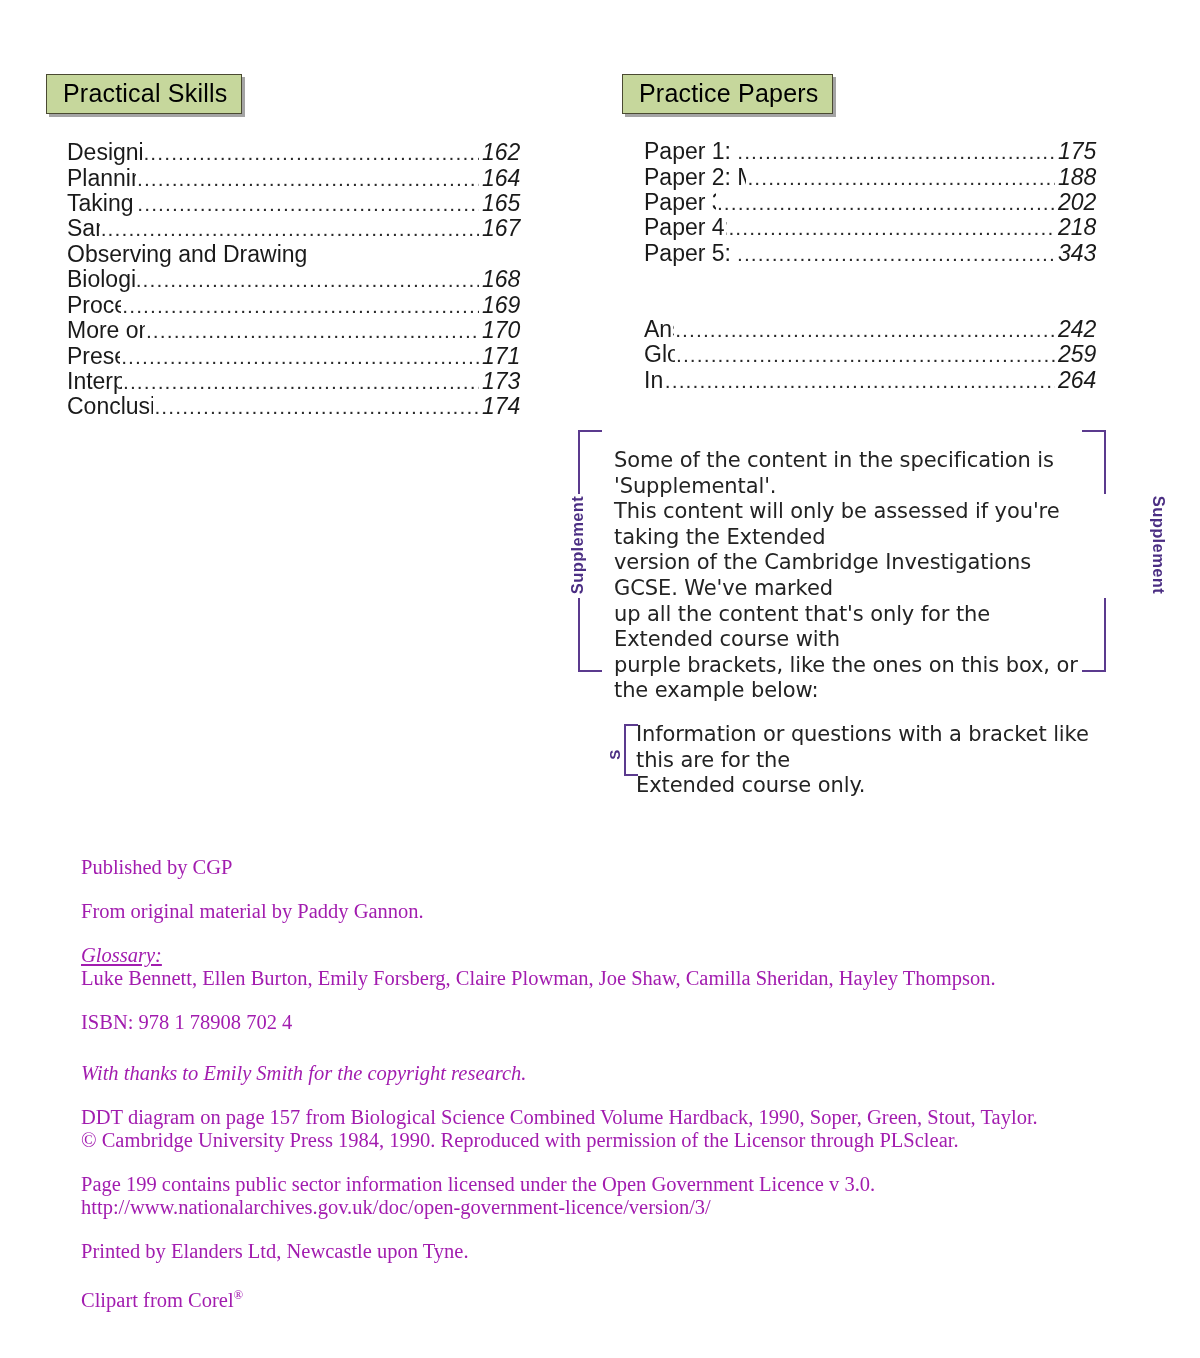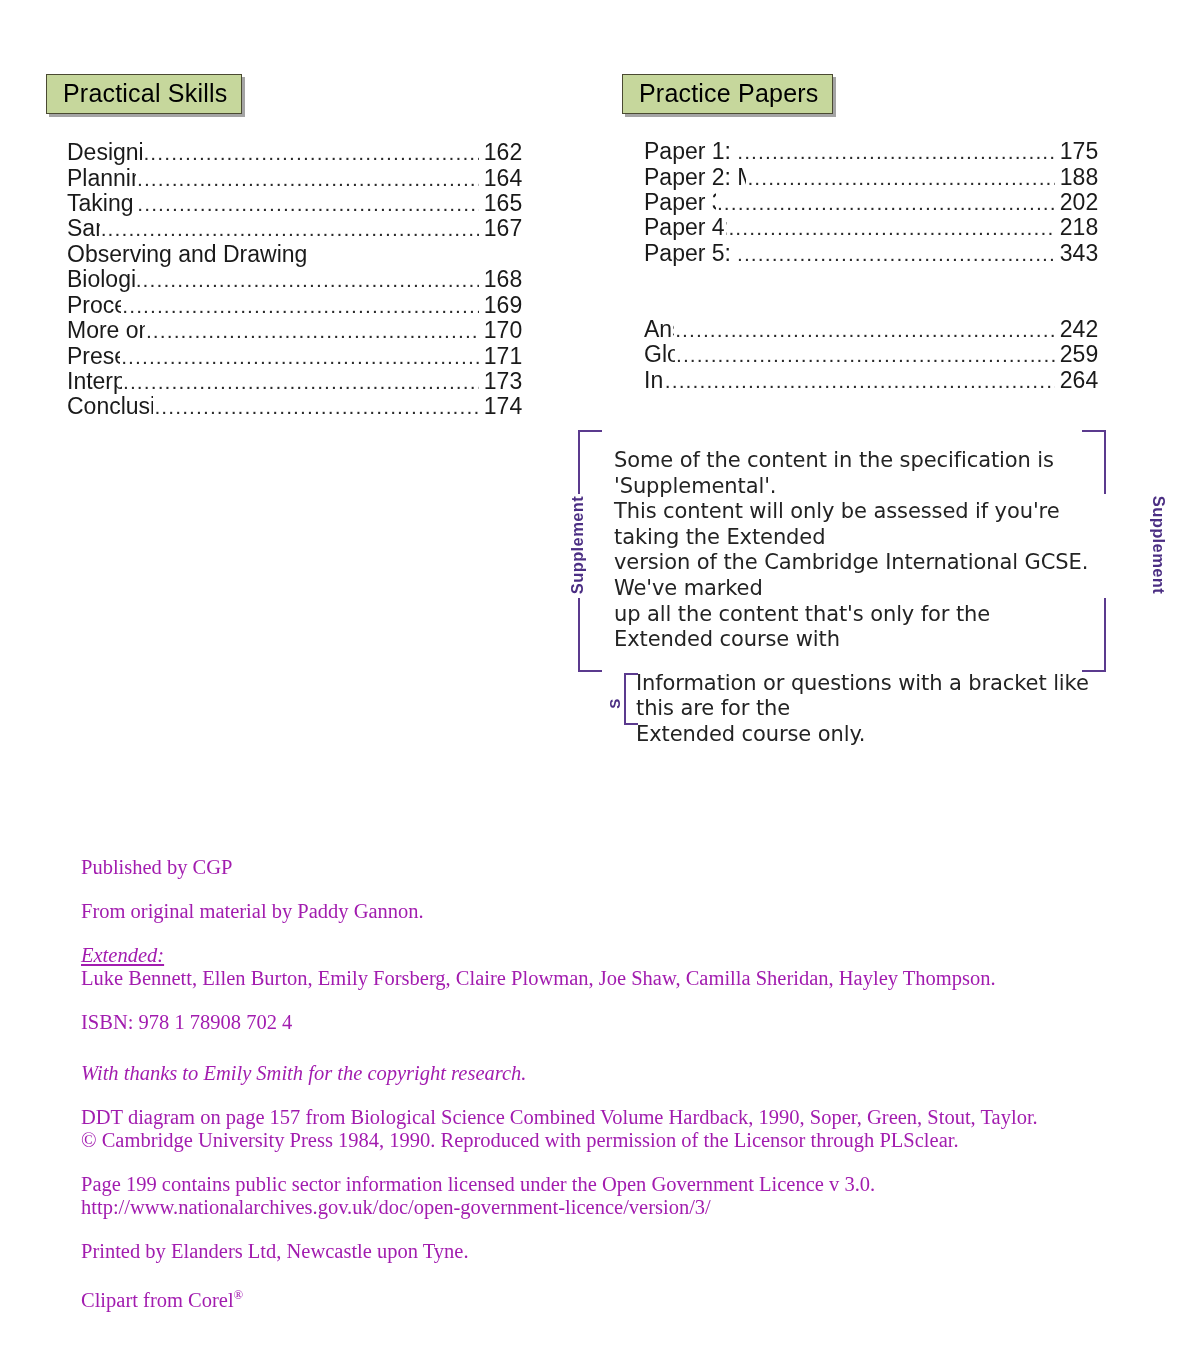--- a/index.html
+++ b/index.html
@@ -67,23 +67,24 @@
     color: #2a2a2a;
     letter-spacing: 1.1px;
     font-size: 21px;
   }
   .toc-entry .leader::before {
     content: "................................................................................"
              "................................................................................";
   }
   .toc-entry .page-no {
     flex: 0 0 auto;
-    text-align: center;
+    text-align: left;
     min-width: 42px;
     padding-left: 2px;
+    font-style: italic;
   }
 
   .toc-gap { height: 25.4px; }
 
   
   #supplement-box {
     position: absolute;
     left: 572px;
     top: 430px;
     width: 540px;
@@ -304,43 +305,44 @@
   <span class="brk brk-r-top"></span>
   <span class="brk brk-r-bottom"></span>
 
   <div id="supp-label-left" class="supp-label">Supplement</div>
   <div id="supp-label-right" class="supp-label">Supplement</div>
 
   <div id="supplement-text">
     <div id="supp-paragraph">
         <p>Some of the content in the specification is 'Supplemental'.</p>
         <p>This content will only be assessed if you're taking the Extended</p>
-        <p>version of the Cambridge International GCSE.  We've marked</p>
+        <p>version of the Cambridge Investigations GCSE.  We've marked</p>
         <p>up all the content that's only for the Extended course with</p>
+        <p>purple brackets, like the ones on this box, or the example below:</p>
       </div>
     <div id="supplement-example">
       <span class="inner-bracket"></span>
       <span class="inner-s">S</span>
       <div id="supp-example-lines">
           <p>Information or questions with a bracket like this are for the</p>
           <p>Extended course only.</p>
         </div>
     </div>
   </div>
 </div>
 
 <div id="imprint">
     <div class="blk">
       <div class="line">Published by CGP</div>
     </div>
     <div class="blk">
       <div class="line">From original material by Paddy Gannon.</div>
     </div>
     <div class="blk">
-      <div class="line underline-ital">Extended:</div>
+      <div class="line underline-ital">Glossary:</div>
       <div class="line">Luke Bennett, Ellen Burton, Emily Forsberg, Claire Plowman, Joe Shaw, Camilla Sheridan, Hayley Thompson.</div>
     </div>
     <div class="blk">
       <div class="line">ISBN: 978 1 78908 702 4</div>
       <div class="line ital">With thanks to Emily Smith for the copyright research.</div>
     </div>
     <div class="blk">
       <div class="line">DDT diagram on page 157 from Biological Science Combined Volume Hardback, 1990, Soper, Green, Stout, Taylor.</div>
       <div class="line">© Cambridge University Press 1984, 1990.  Reproduced with permission of the Licensor through PLSclear.</div>
     </div>

